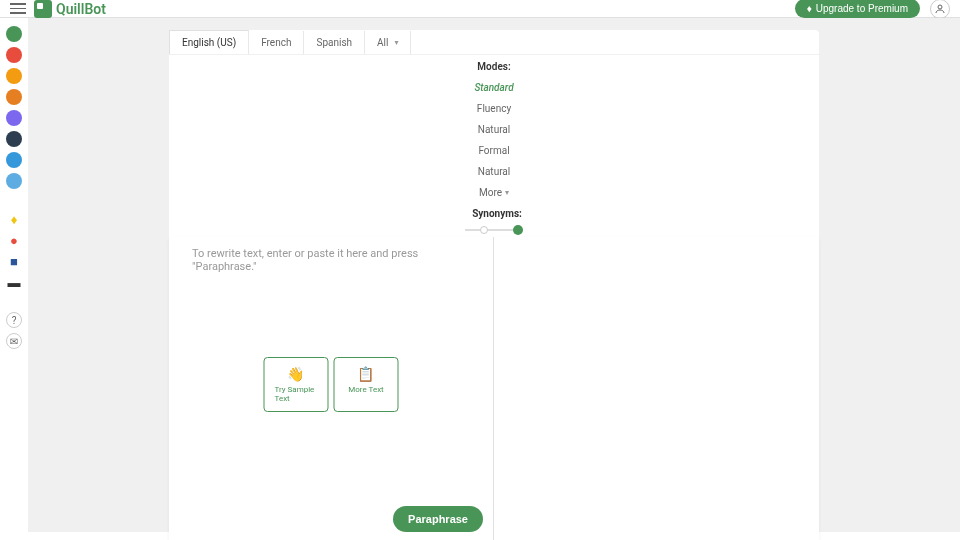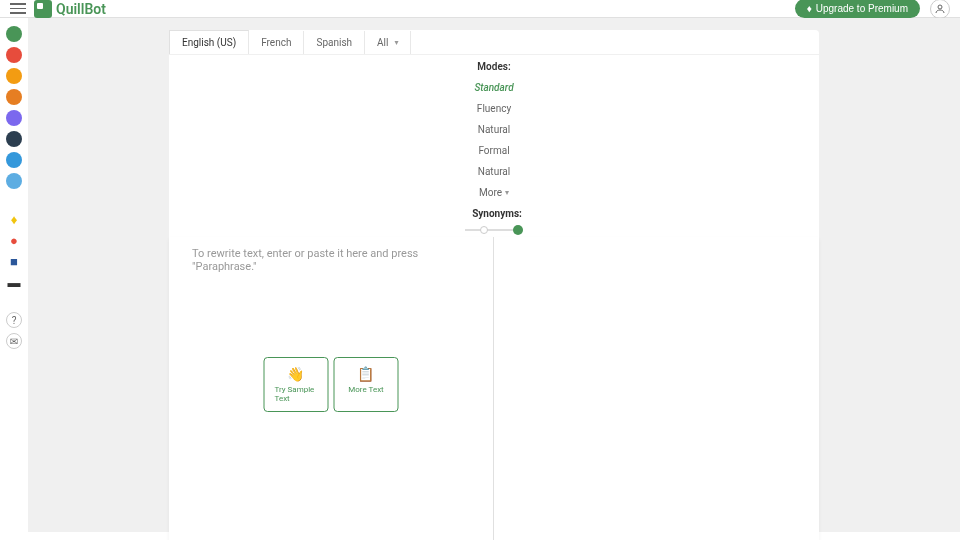--- a/index.html
+++ b/index.html
@@ -141,19 +141,20 @@
             <div class="sample-btn">
               <span class="sample-btn-icon">👋</span>
               <span class="sample-btn-text">Try Sample Text</span>
             </div>
             <div class="sample-btn">
               <span class="sample-btn-icon" style="color:#499557">📋</span>
               <span class="sample-btn-text">More Text</span>
             </div>
           </div>
 
+          <button class="paraphrase-btn">Paraphrase</button>
         </div>
         <div class="output-pane"></div>
       </div>
 
     </div>
   </div>
 </div>
 
 </body></html>

